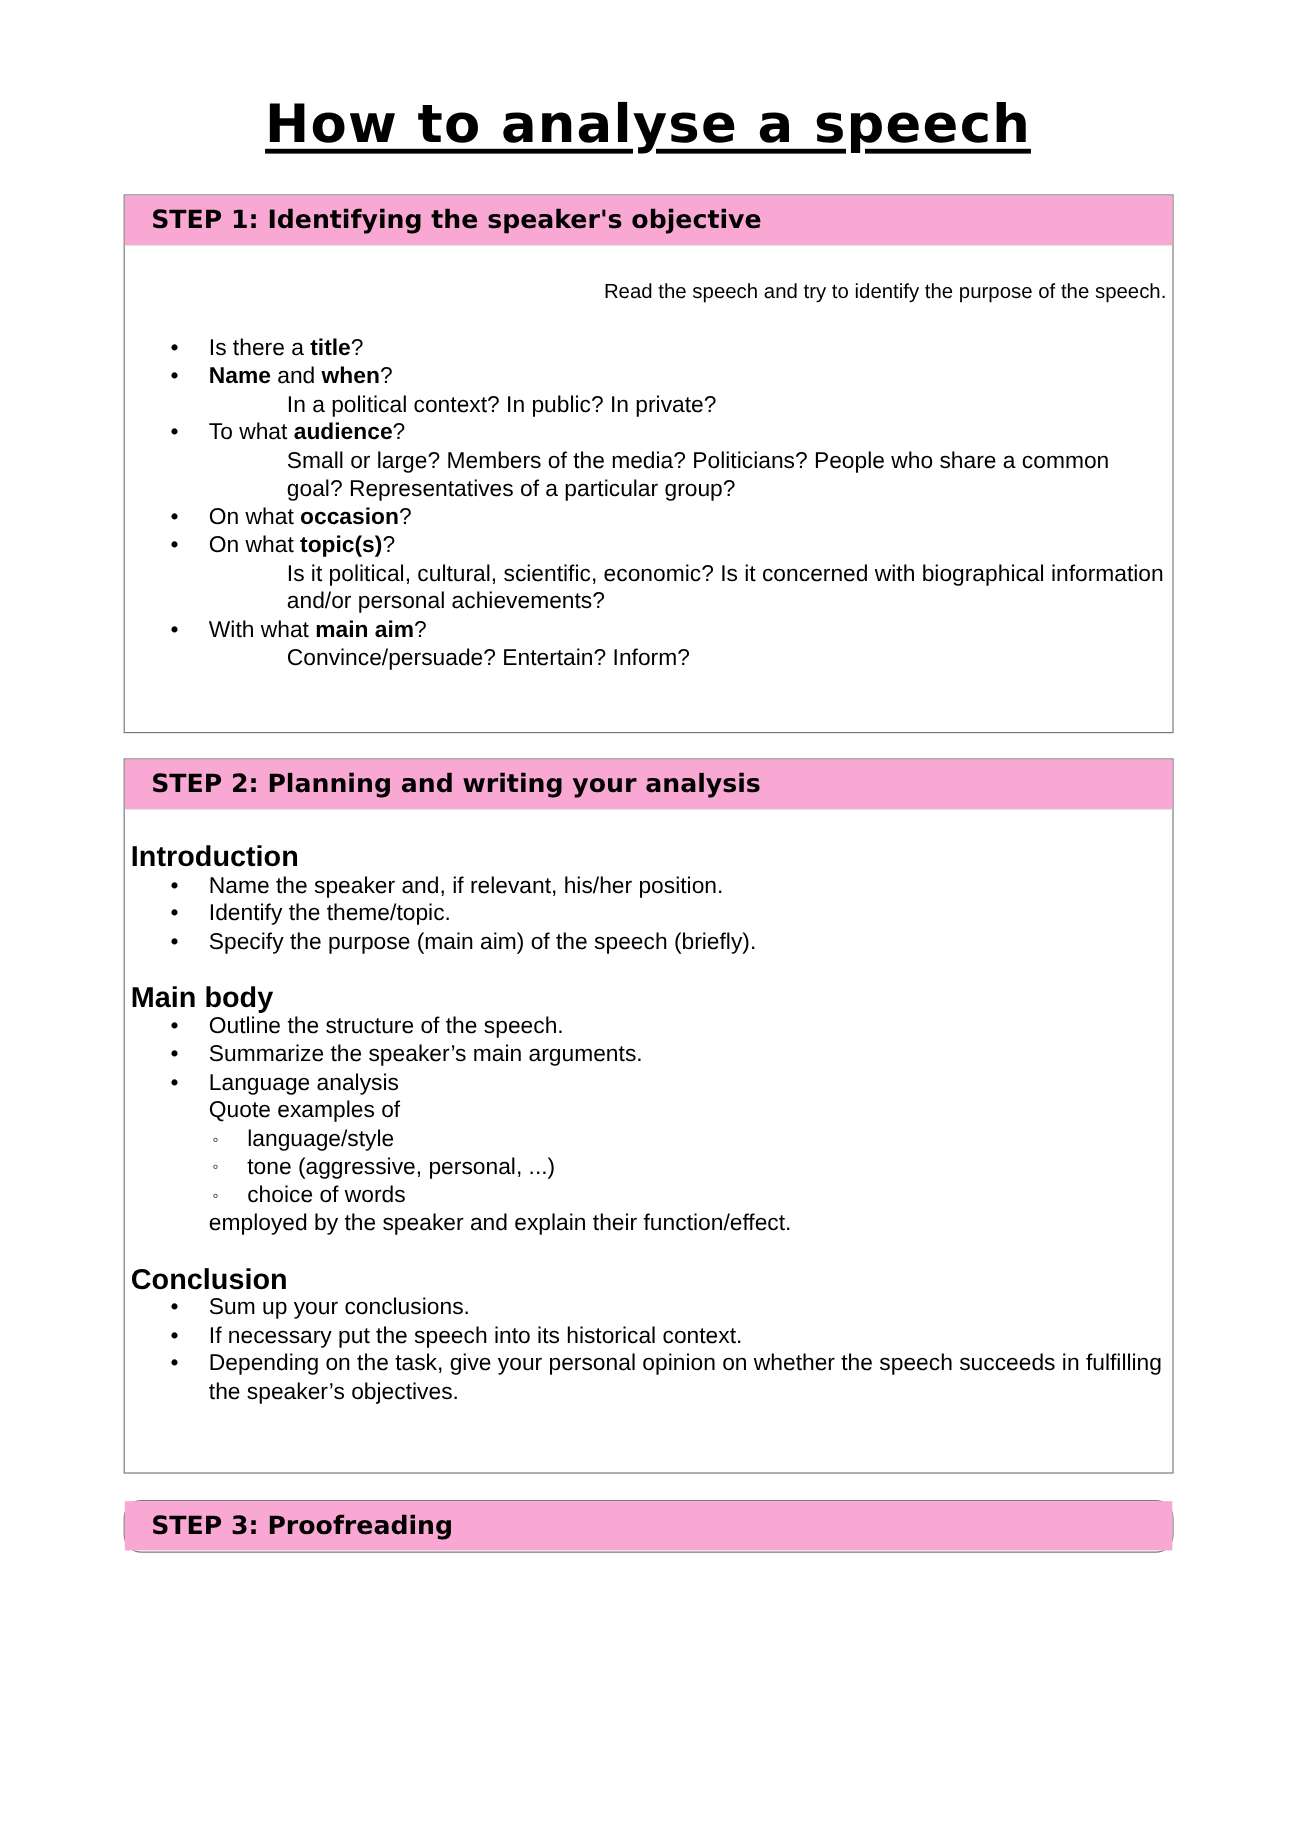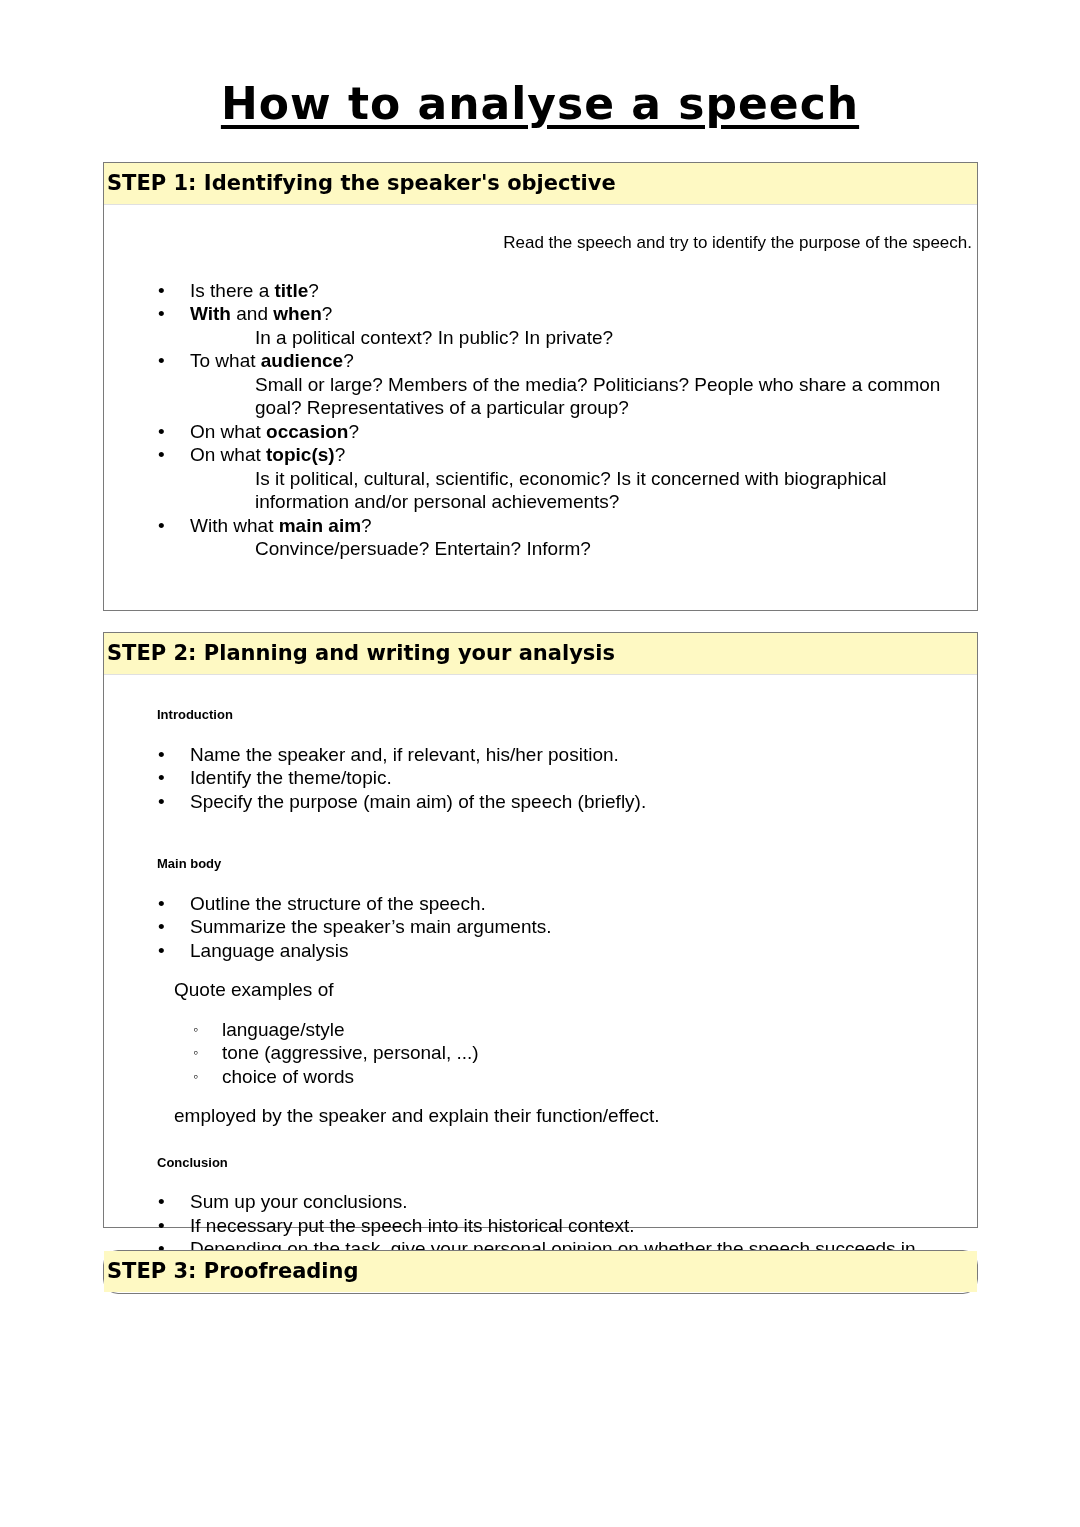--- a/index.html
+++ b/index.html
@@ -3,47 +3,47 @@
 <meta charset="utf-8">
 <style>
   html, body { margin: 0; padding: 0; background: #ffffff; }
   body { width: 1080px; height: 1527px; position: relative; overflow: hidden;
          font-family: "Liberation Sans", sans-serif; color: #000; }
   .title { position: absolute; left: 0; right: 0; top: 78px; text-align: center;
            font-family: "DejaVu Sans", sans-serif; font-size: 44px; font-weight: bold;
            letter-spacing: 1px; }
   .title span { text-decoration: underline; text-decoration-thickness: 4px; text-underline-offset: 6px; text-align: center; }
   .box { position: absolute; left: 103px; width: 873px; border: 1px solid #7a7a7a; background: #fff; }
-  .box-head { background: #fef9c3; height: 41px; line-height: 41px; padding-left: 3px;
+  .box-head { background: #f9a8d4; height: 41px; line-height: 41px; padding-left: 22px;
               font-family: "DejaVu Sans", sans-serif; font-size: 21px; font-weight: bold;
               border-bottom: 1px solid #e0e0e0; }
   .box-body { padding: 0 5px; font-size: 19px; line-height: 23.5px; }
   .intro { font-size: 17px; margin-top: 26px; margin-bottom: 24px; text-align: right; }
-  ul { margin: 16px; padding: 0; list-style: none; }
+  ul { margin: 0; padding: 0; list-style: none; }
   li.b { position: relative; padding-left: 65px; }
   li.b::before { content: "\2022"; position: absolute; left: 33px; top: 0; font-size: 19px; }
   .sub { padding-left: 130px; }
-  .secth { font-weight: bold; font-size: 13px; margin-left: 48px; }
+  .secth { font-weight: bold; font-size: 24px; }
   .indent { padding-left: 65px; }
   li.c { position: relative; padding-left: 97px; }
   li.c::before { content: "\25E6"; position: absolute; left: 68px; top: 0; font-size: 14px; }
   .gap { height: 23px; }
 </style>
 </head>
 <body>
 
 <div class="title"><span>How to analyse a speech</span></div>
 
 <div class="box" style="top:162px; height:447px;">
   <div class="box-head">STEP 1: Identifying the speaker's objective</div>
   <div class="box-body">
     <div class="intro">Read the speech and try to identify the purpose of the speech.</div>
     <ul>
       <li class="b"><span>Is there a </span><b>title</b><span>?</span></li>
-      <li class="b"><b>With</b><span> and </span><b>when</b><span>?</span>
+      <li class="b"><b>Name</b><span> and </span><b>when</b><span>?</span>
         <div style="padding-left:65px">In a political context? In public? In private?</div></li>
       <li class="b"><span>To what </span><b>audience</b><span>?</span>
         <div style="padding-left:65px">Small or large? Members of the media? Politicians? People who share a common goal? Representatives of a particular group?</div></li>
       <li class="b"><span>On what </span><b>occasion</b><span>?</span></li>
       <li class="b"><span>On what </span><b>topic(s)</b><span>?</span>
         <div style="padding-left:65px">Is it political, cultural, scientific, economic? Is it concerned with biographical information and/or personal achievements?</div></li>
       <li class="b"><span>With what </span><b>main aim</b><span>?</span>
         <div style="padding-left:65px">Convince/persuade? Entertain? Inform?</div></li>
     </ul>
   </div>

